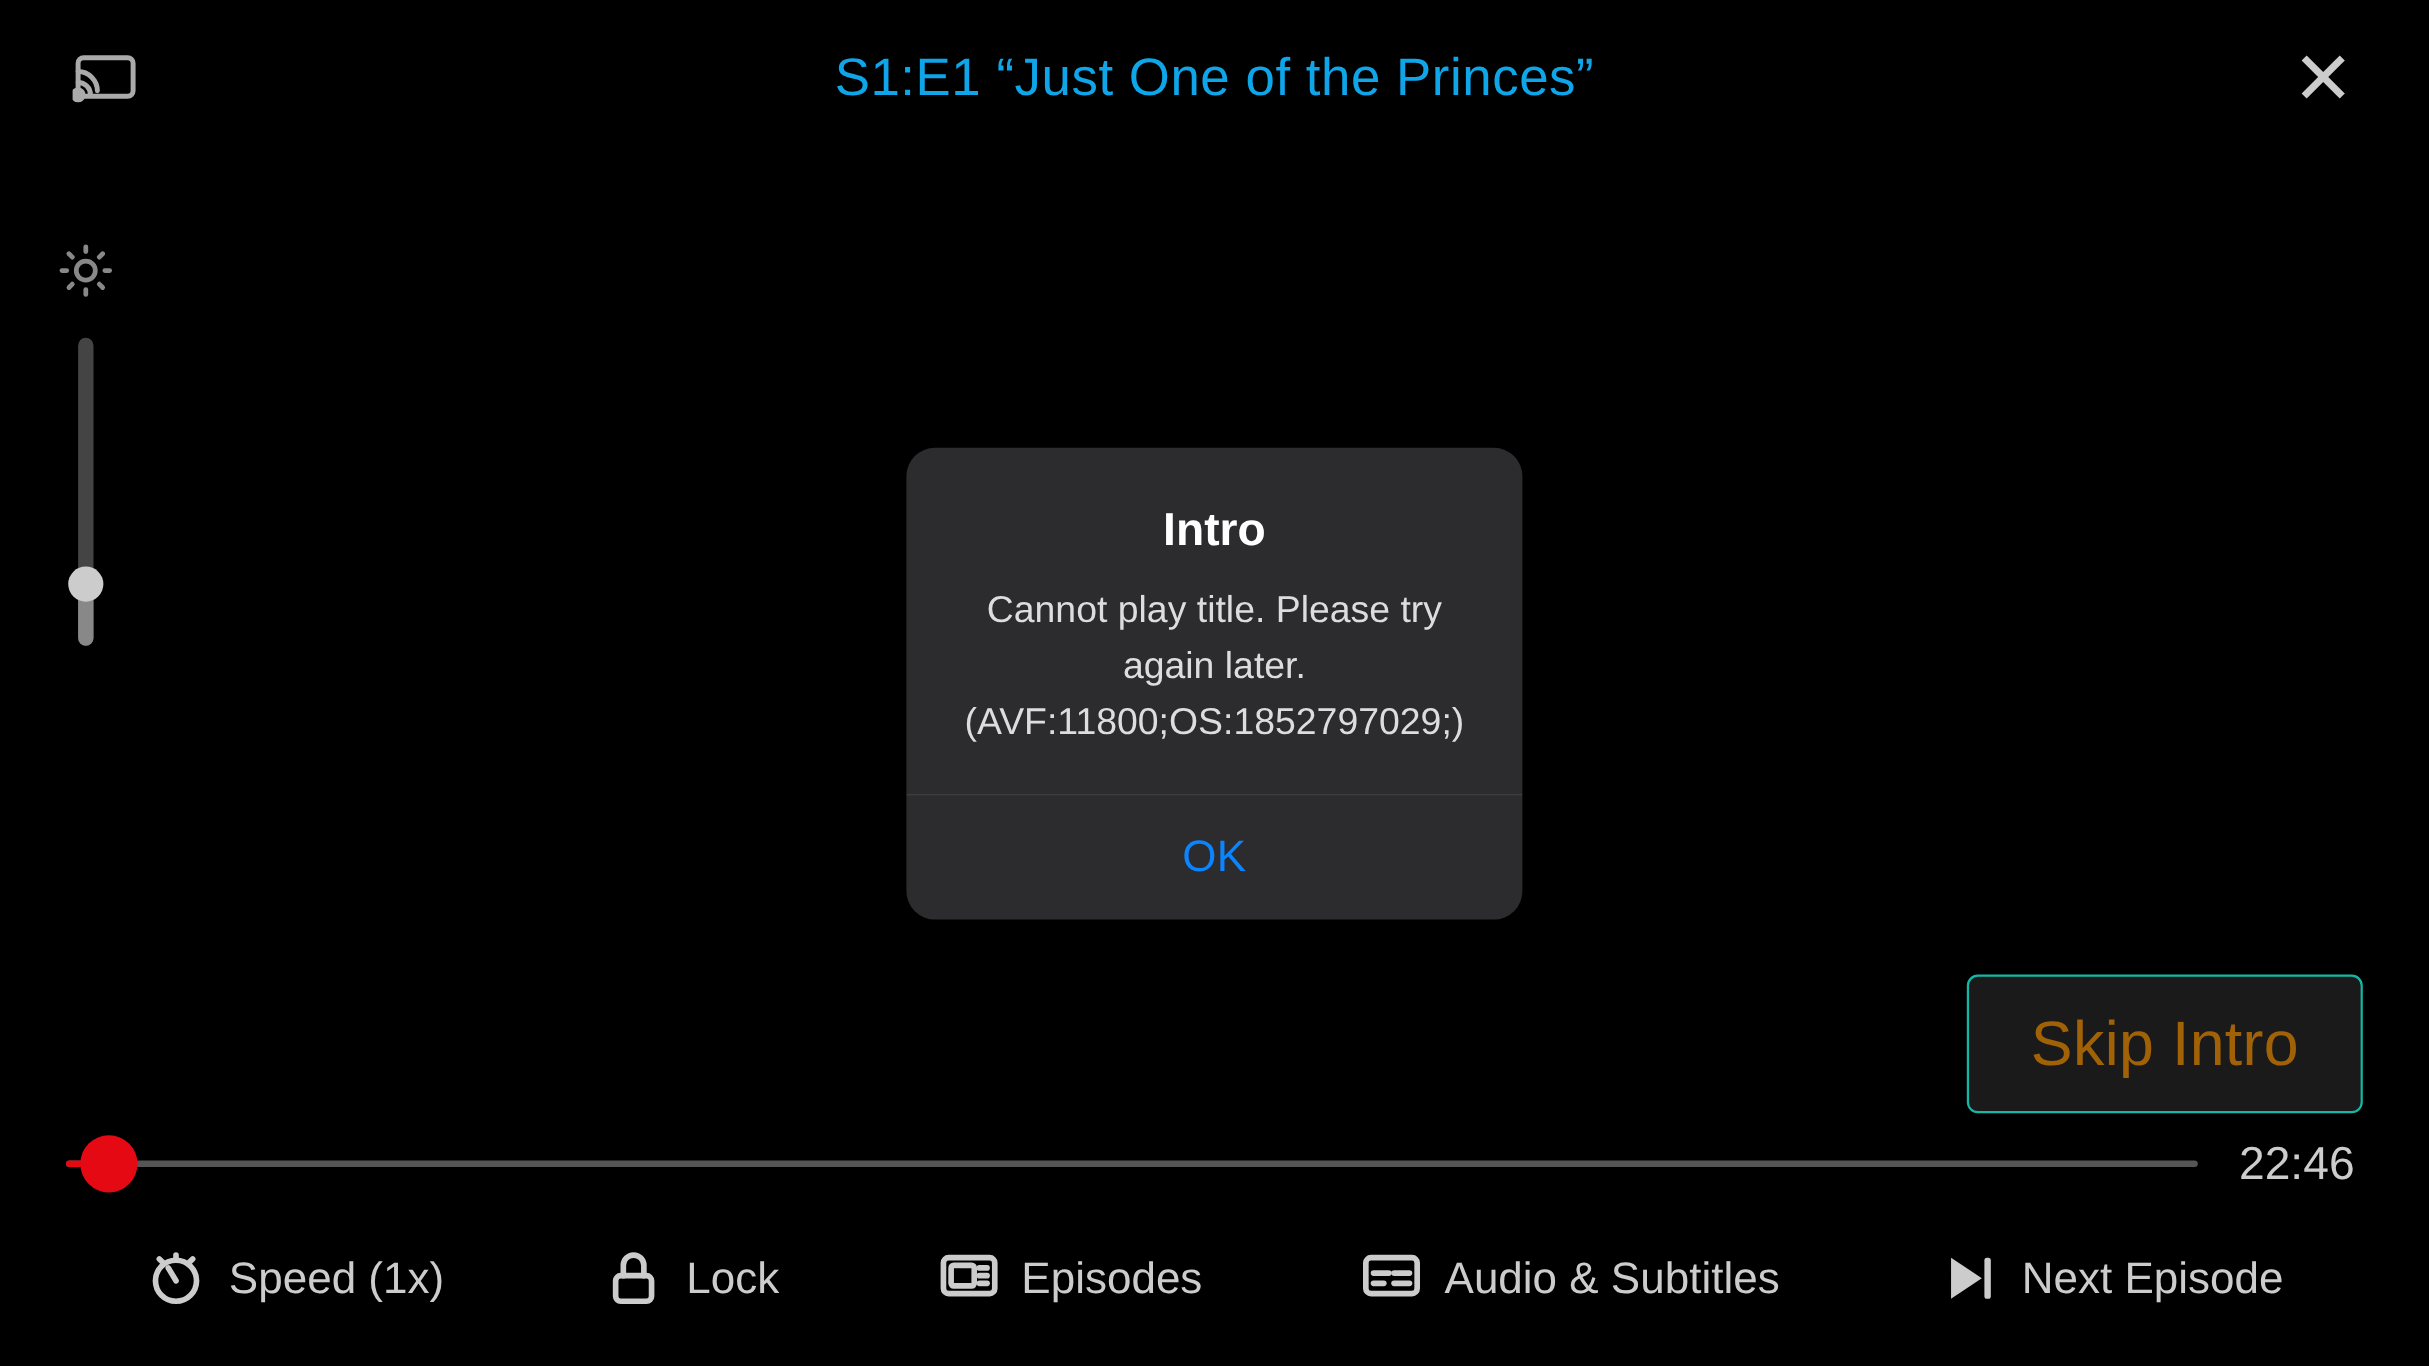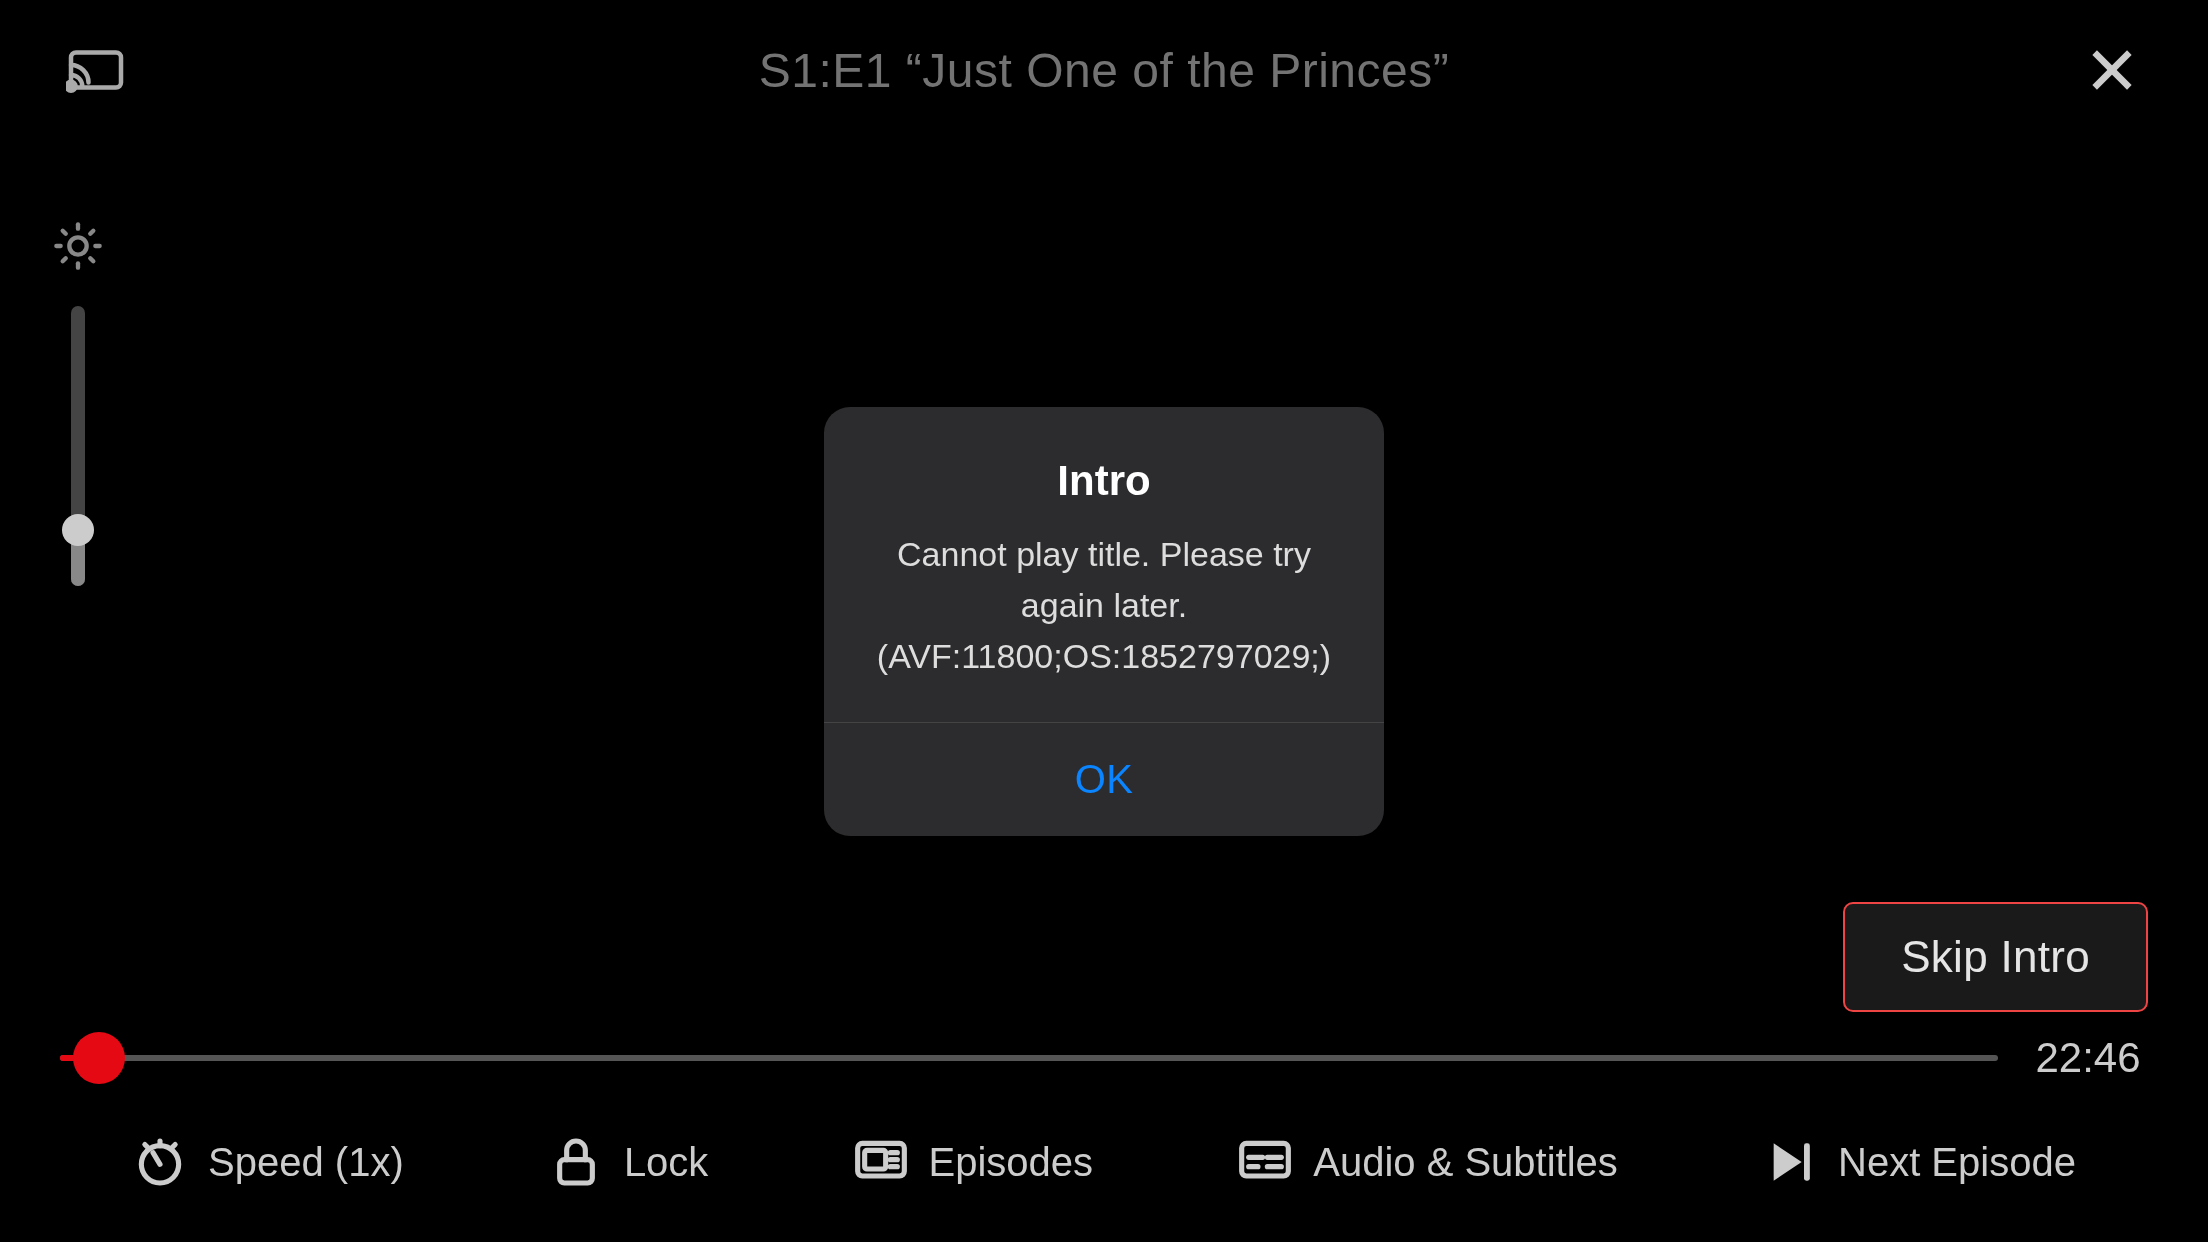--- a/index.html
+++ b/index.html
@@ -38,21 +38,21 @@
     .cast-icon svg {
       width: 60px;
       height: 60px;
       fill: none;
       stroke: #aaa;
       stroke-width: 3;
     }
 
     .header-title {
       font-size: 48px;
-      color: #737373;
+      color: #0ea5e9;
       font-weight: 400;
       letter-spacing: 0.5px;
     }
 
     .close-icon {
       width: 72px;
       height: 72px;
       display: flex;
       align-items: center;
       justify-content: center;
@@ -171,25 +171,25 @@
       cursor: pointer;
       text-align: center;
       letter-spacing: 0.3px;
     }
 
     
     .skip-intro-btn {
       position: absolute;
       right: 60px;
       bottom: 230px;
-      border: 2px solid #ef4444;
+      border: 2px solid #14b8a6;
       background: rgba(30, 30, 30, 0.85);
-      color: #e5e5e5;
+      color: #a16207;
       padding: 28px 56px;
-      font-size: 44px;
+      font-size: 57px;
       font-weight: 500;
       border-radius: 10px;
       cursor: pointer;
       letter-spacing: 0.3px;
     }
 
     
     .progress-area {
       position: absolute;
       bottom: 160px;

